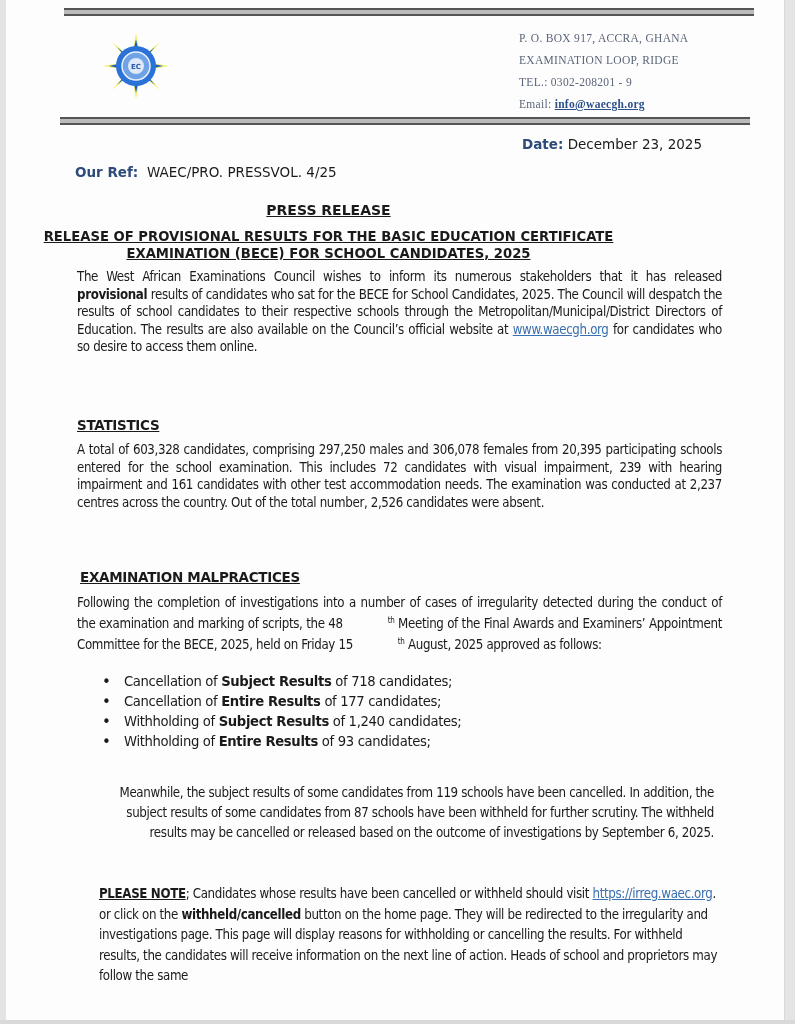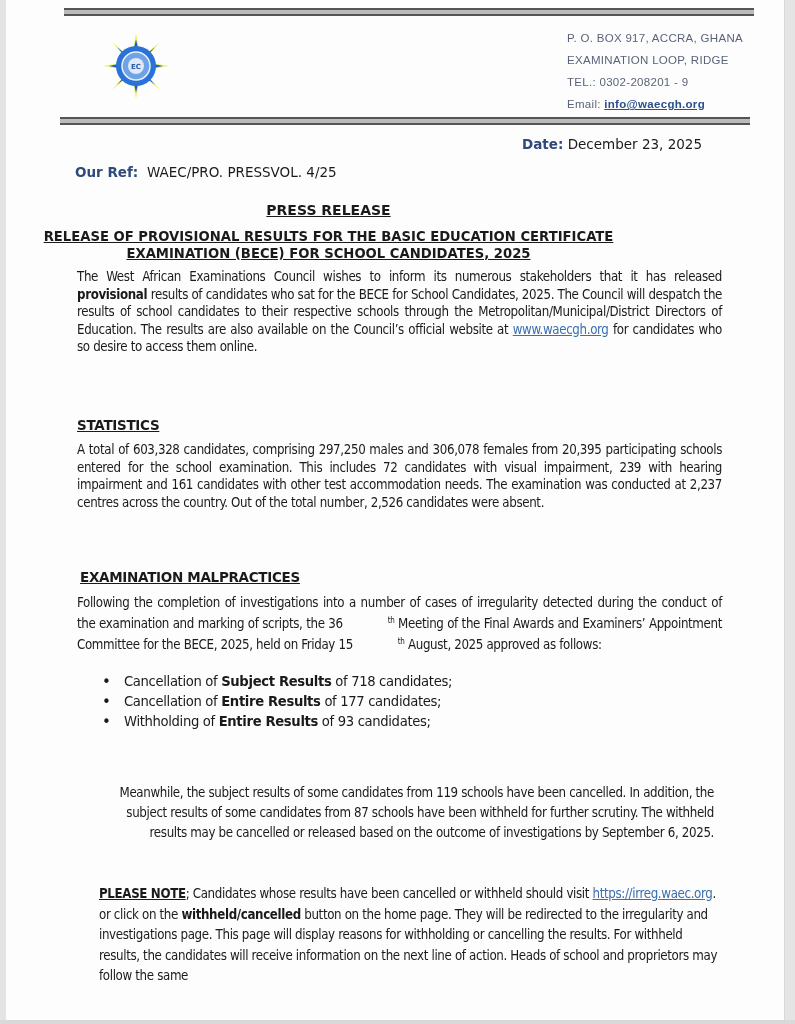--- a/index.html
+++ b/index.html
@@ -20,22 +20,22 @@
     border-top: 2px solid #555; border-bottom: 2px solid #555;
     background: #bbb;
   }
   .rule.top { left: 58px; top: 8px; width: 690px; }
   .rule.bottom { left: 54px; top: 117px; width: 690px; }
   .logo {
     position: absolute; left: 97px; top: 33px; width: 66px; height: 66px;
   }
   .address {
     position: absolute; left: 513px; top: 27px;
-    font-family: Liberation Sans, sans-serif; font-size: 11.5px; color: #5a6478;
-    line-height: 22px; letter-spacing: 0.3px; margin-left: 48px;
+    font-family: Liberation Serif, serif; font-size: 11.5px; color: #5a6478;
+    line-height: 22px; letter-spacing: 0.3px;
   }
   .address .email-link { color: #2c4f8a; font-weight: bold; text-decoration: underline; }
   .refline { position: absolute; top: 136px; font-size: 13.5px; font-family: "DejaVu Sans", sans-serif; }
   .refline .lbl { color: #2e4a7a; font-weight: bold; }
   .ref { left: 75px; margin-top: 28px; }
   .date { left: 522px; }
   .title {
     position: absolute; left: 0; width: 657px; text-align: center;
     font-weight: bold; text-decoration: underline; font-size: 14px;
   }
@@ -129,25 +129,26 @@
   <div>RELEASE OF PROVISIONAL RESULTS FOR THE BASIC EDUCATION CERTIFICATE</div>
   <div>EXAMINATION (BECE) FOR SCHOOL CANDIDATES, 2025</div>
 </div>
 
 <div class="para p1"><span>The West African Examinations Council wishes to inform its numerous stakeholders that it has released </span><b>provisional</b><span> results of candidates who sat for the BECE for School Candidates, 2025. The Council will despatch the results of school candidates to their respective schools through the Metropolitan/Municipal/District Directors of Education. The results are also available on the Council’s official website at </span><a>www.waecgh.org</a><span> for candidates who so desire to access them online.</span></div>
 
 <div class="h2 h-stats">STATISTICS</div>
 <div class="para p-stats">A total of 603,328 candidates, comprising 297,250 males and 306,078 females from 20,395 participating schools entered for the school examination. This includes 72 candidates with visual impairment, 239 with hearing impairment and 161 candidates with other test accommodation needs. The examination was conducted at 2,237 centres across the country. Out of the total number, 2,526 candidates were absent.</div>
 
 <div class="h2 h-mal">EXAMINATION MALPRACTICES</div>
-<div class="para p-mal"><span>Following the completion of investigations into a number of cases of irregularity detected during the conduct of the examination and marking of scripts, the 36</span><sup>th</sup><span> Meeting of the Final Awards and Examiners’ Appointment Committee for the BECE, 2025, held on Friday 15</span><sup>th</sup><span> August, 2025 approved as follows:</span></div>
+<div class="para p-mal"><span>Following the completion of investigations into a number of cases of irregularity detected during the conduct of the examination and marking of scripts, the 48</span><sup>th</sup><span> Meeting of the Final Awards and Examiners’ Appointment Committee for the BECE, 2025, held on Friday 15</span><sup>th</sup><span> August, 2025 approved as follows:</span></div>
 
 <ul class="bullets">
   <li><span>Cancellation of </span><b>Subject Results</b><span> of 718 candidates;</span></li>
   <li><span>Cancellation of </span><b>Entire Results</b><span> of 177 candidates;</span></li>
+  <li><span>Withholding of </span><b>Subject Results</b><span> of 1,240 candidates;</span></li>
   <li><span>Withholding of </span><b>Entire Results</b><span> of 93 candidates;</span></li>
 </ul>
 
 <div class="para p-mean">Meanwhile, the subject results of some candidates from 119 schools have been cancelled. In addition, the subject results of some candidates from 87 schools have been withheld for further scrutiny. The withheld results may be cancelled or released based on the outcome of investigations by September 6, 2025.</div>
 
 <div class="para p-note"><span class="note-lbl">PLEASE NOTE</span><span>; Candidates whose results have been cancelled or withheld should visit </span><a>https://irreg.waec.org</a><span>. or click on the </span><b>withheld/cancelled</b><span> button on the home page. They will be redirected to the irregularity and investigations page. This page will display reasons for withholding or cancelling the results. For withheld results, the candidates will receive information on the next line of action. Heads of school and proprietors may follow the same</span></div>
 
 <div class="footer-strip"></div>
 
 </body></html>

